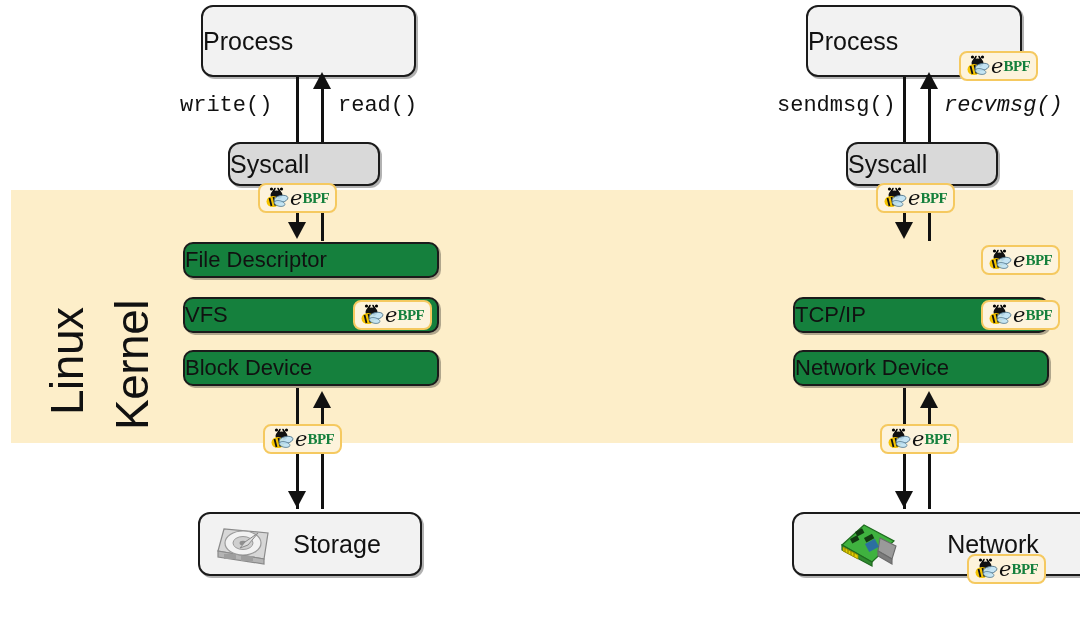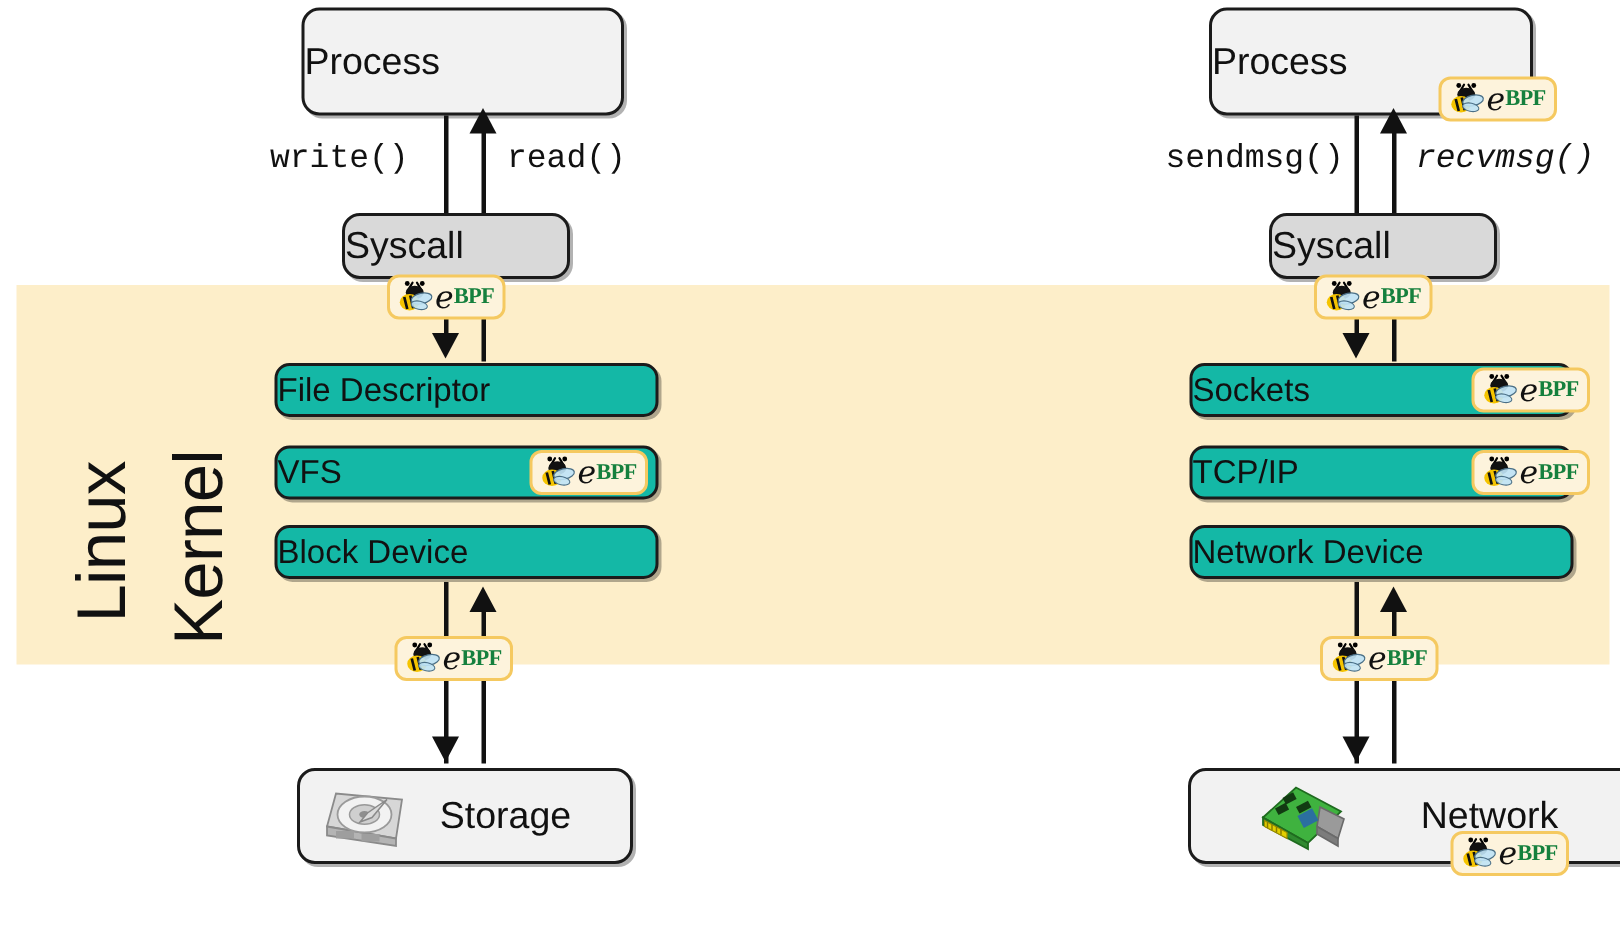--- a/index.html
+++ b/index.html
@@ -35,21 +35,21 @@
     align-items:center;
     justify-content:flex-start;
     border:2.5px solid #1b1b1b;
     border-radius:12px;
     font-size:25px;
     color:#111;
     white-space:nowrap;
   }
   .box.grey{background:#f2f2f2;}
   .box.syscall{background:#d9d9d9;}
-  .box.kbox{background:#14b8a6;border-radius:10px;font-size:22px;}
+  .box.kbox{background:#15803d;border-radius:10px;font-size:22px;}
 
   .box-shadow{
     box-shadow:2px 2px 0 rgba(0,0,0,0.30);
   }
 
   
   .endpoint{justify-content:flex-start;padding-left:14px;gap:18px;}
   .endpoint .ep-label{flex:1;text-align:center;padding-right:36px;}
 
   
@@ -268,23 +268,20 @@
       <ellipse cx="33" cy="33" rx="11" ry="5.5" fill="#bfe3f5" fill-opacity="0.9" stroke="#4a6f86" stroke-width="1.4" transform="rotate(12 33 33)"></ellipse>
     </svg>
     <span class="etxt">e</span>
     <span class="bpftxt">BPF</span>
   </div>
 
   <div class="vline" style="left:903px;top:186px;height:38px;"></div>
   <div class="arrowhead down" style="left:895px;top:222px;"></div>
   <div class="vline" style="left:928px;top:186px;height:55px;"></div>
 
-  <div class="box kbox box-shadow" style="left:793px;top:242px;width:256px;height:36px;">
-    <span>Sockets</span>
-  </div>
   <div class="ebpf" style="left:981px;top:245px;">
     <svg class="bee" viewBox="0 0 52 44">
       <path d="M24 3 L18 13 M30 3 L36 13" stroke="#000" stroke-width="3" fill="none" stroke-linecap="round"></path>
       <circle cx="17" cy="4" r="3.2" fill="#000"></circle>
       <circle cx="37" cy="4" r="3.2" fill="#000"></circle>
       <ellipse cx="27" cy="16" rx="12" ry="9" fill="#111"></ellipse>
       <ellipse cx="20" cy="29" rx="13" ry="11" fill="#f5c400"></ellipse>
       <path d="M9 27 q6 -8 20 -4 q-2 10 -12 13 q-8 -2 -8 -9 z" fill="#f5c400"></path>
       <path d="M13 22 l4 16 M21 20 l4 17" stroke="#111" stroke-width="3.6" fill="none"></path>
       <ellipse cx="36" cy="24" rx="14" ry="7" fill="#bfe3f5" fill-opacity="0.92" stroke="#4a6f86" stroke-width="1.6" transform="rotate(-12 36 24)"></ellipse>

